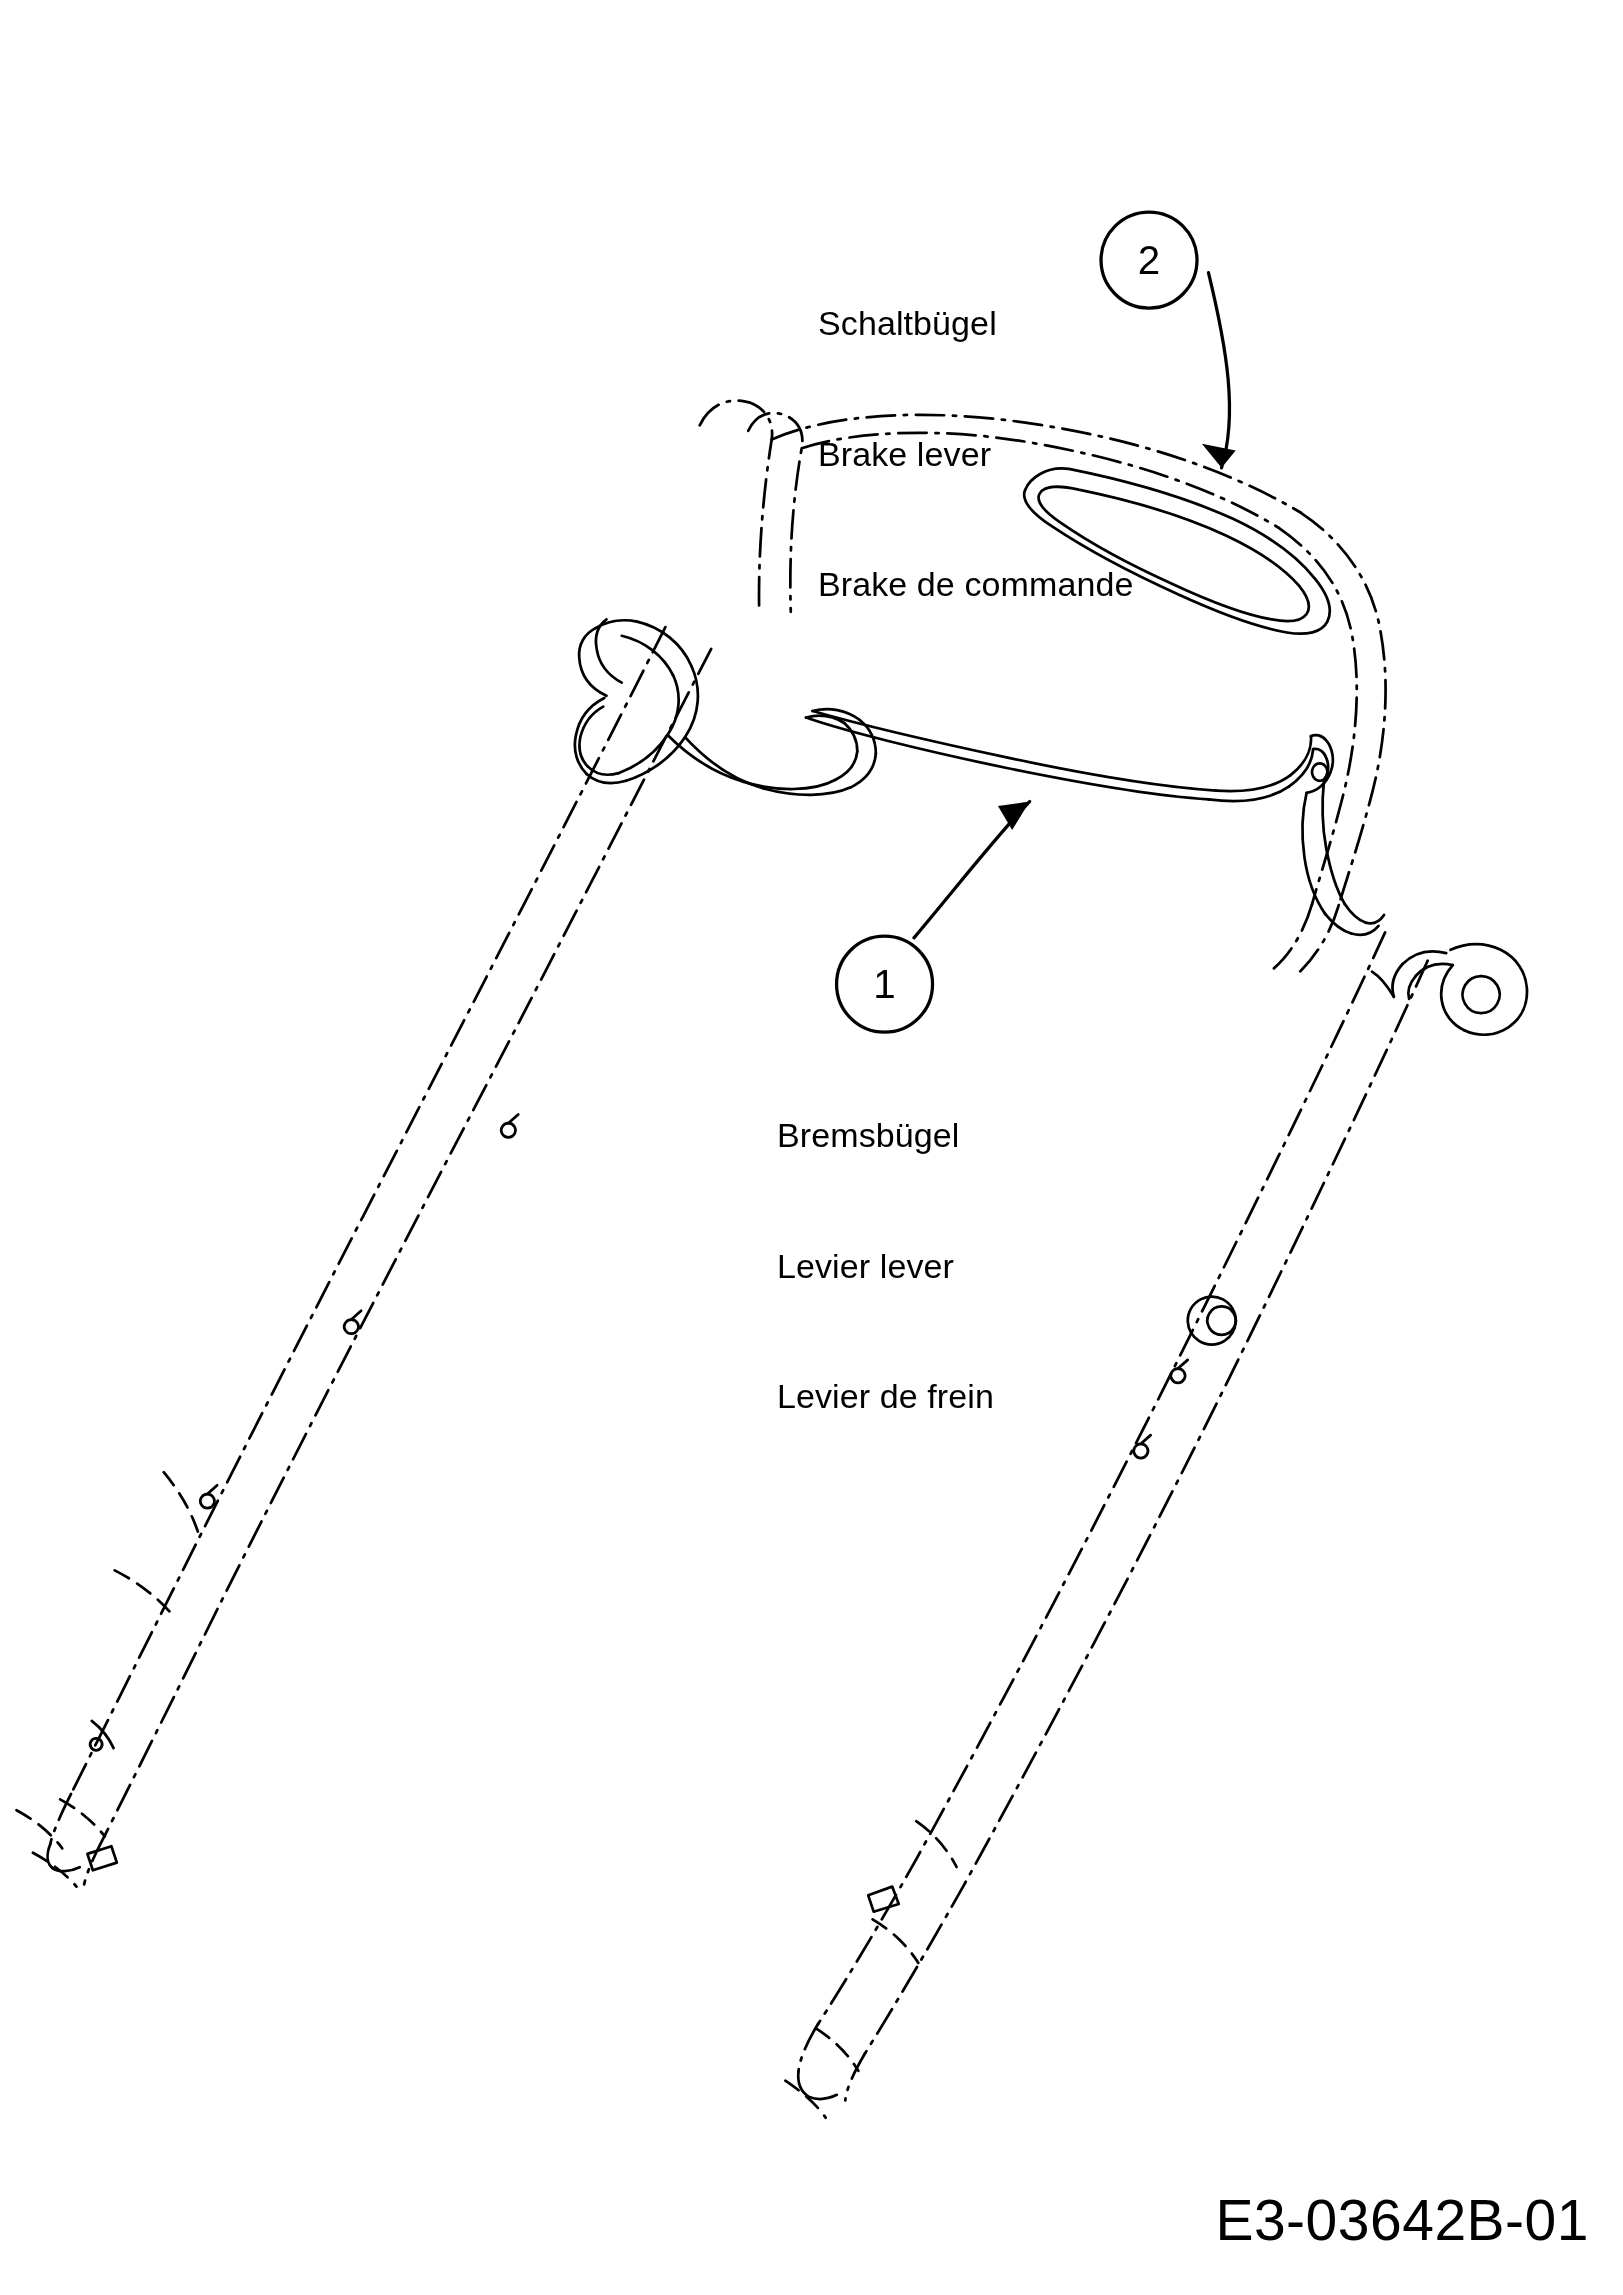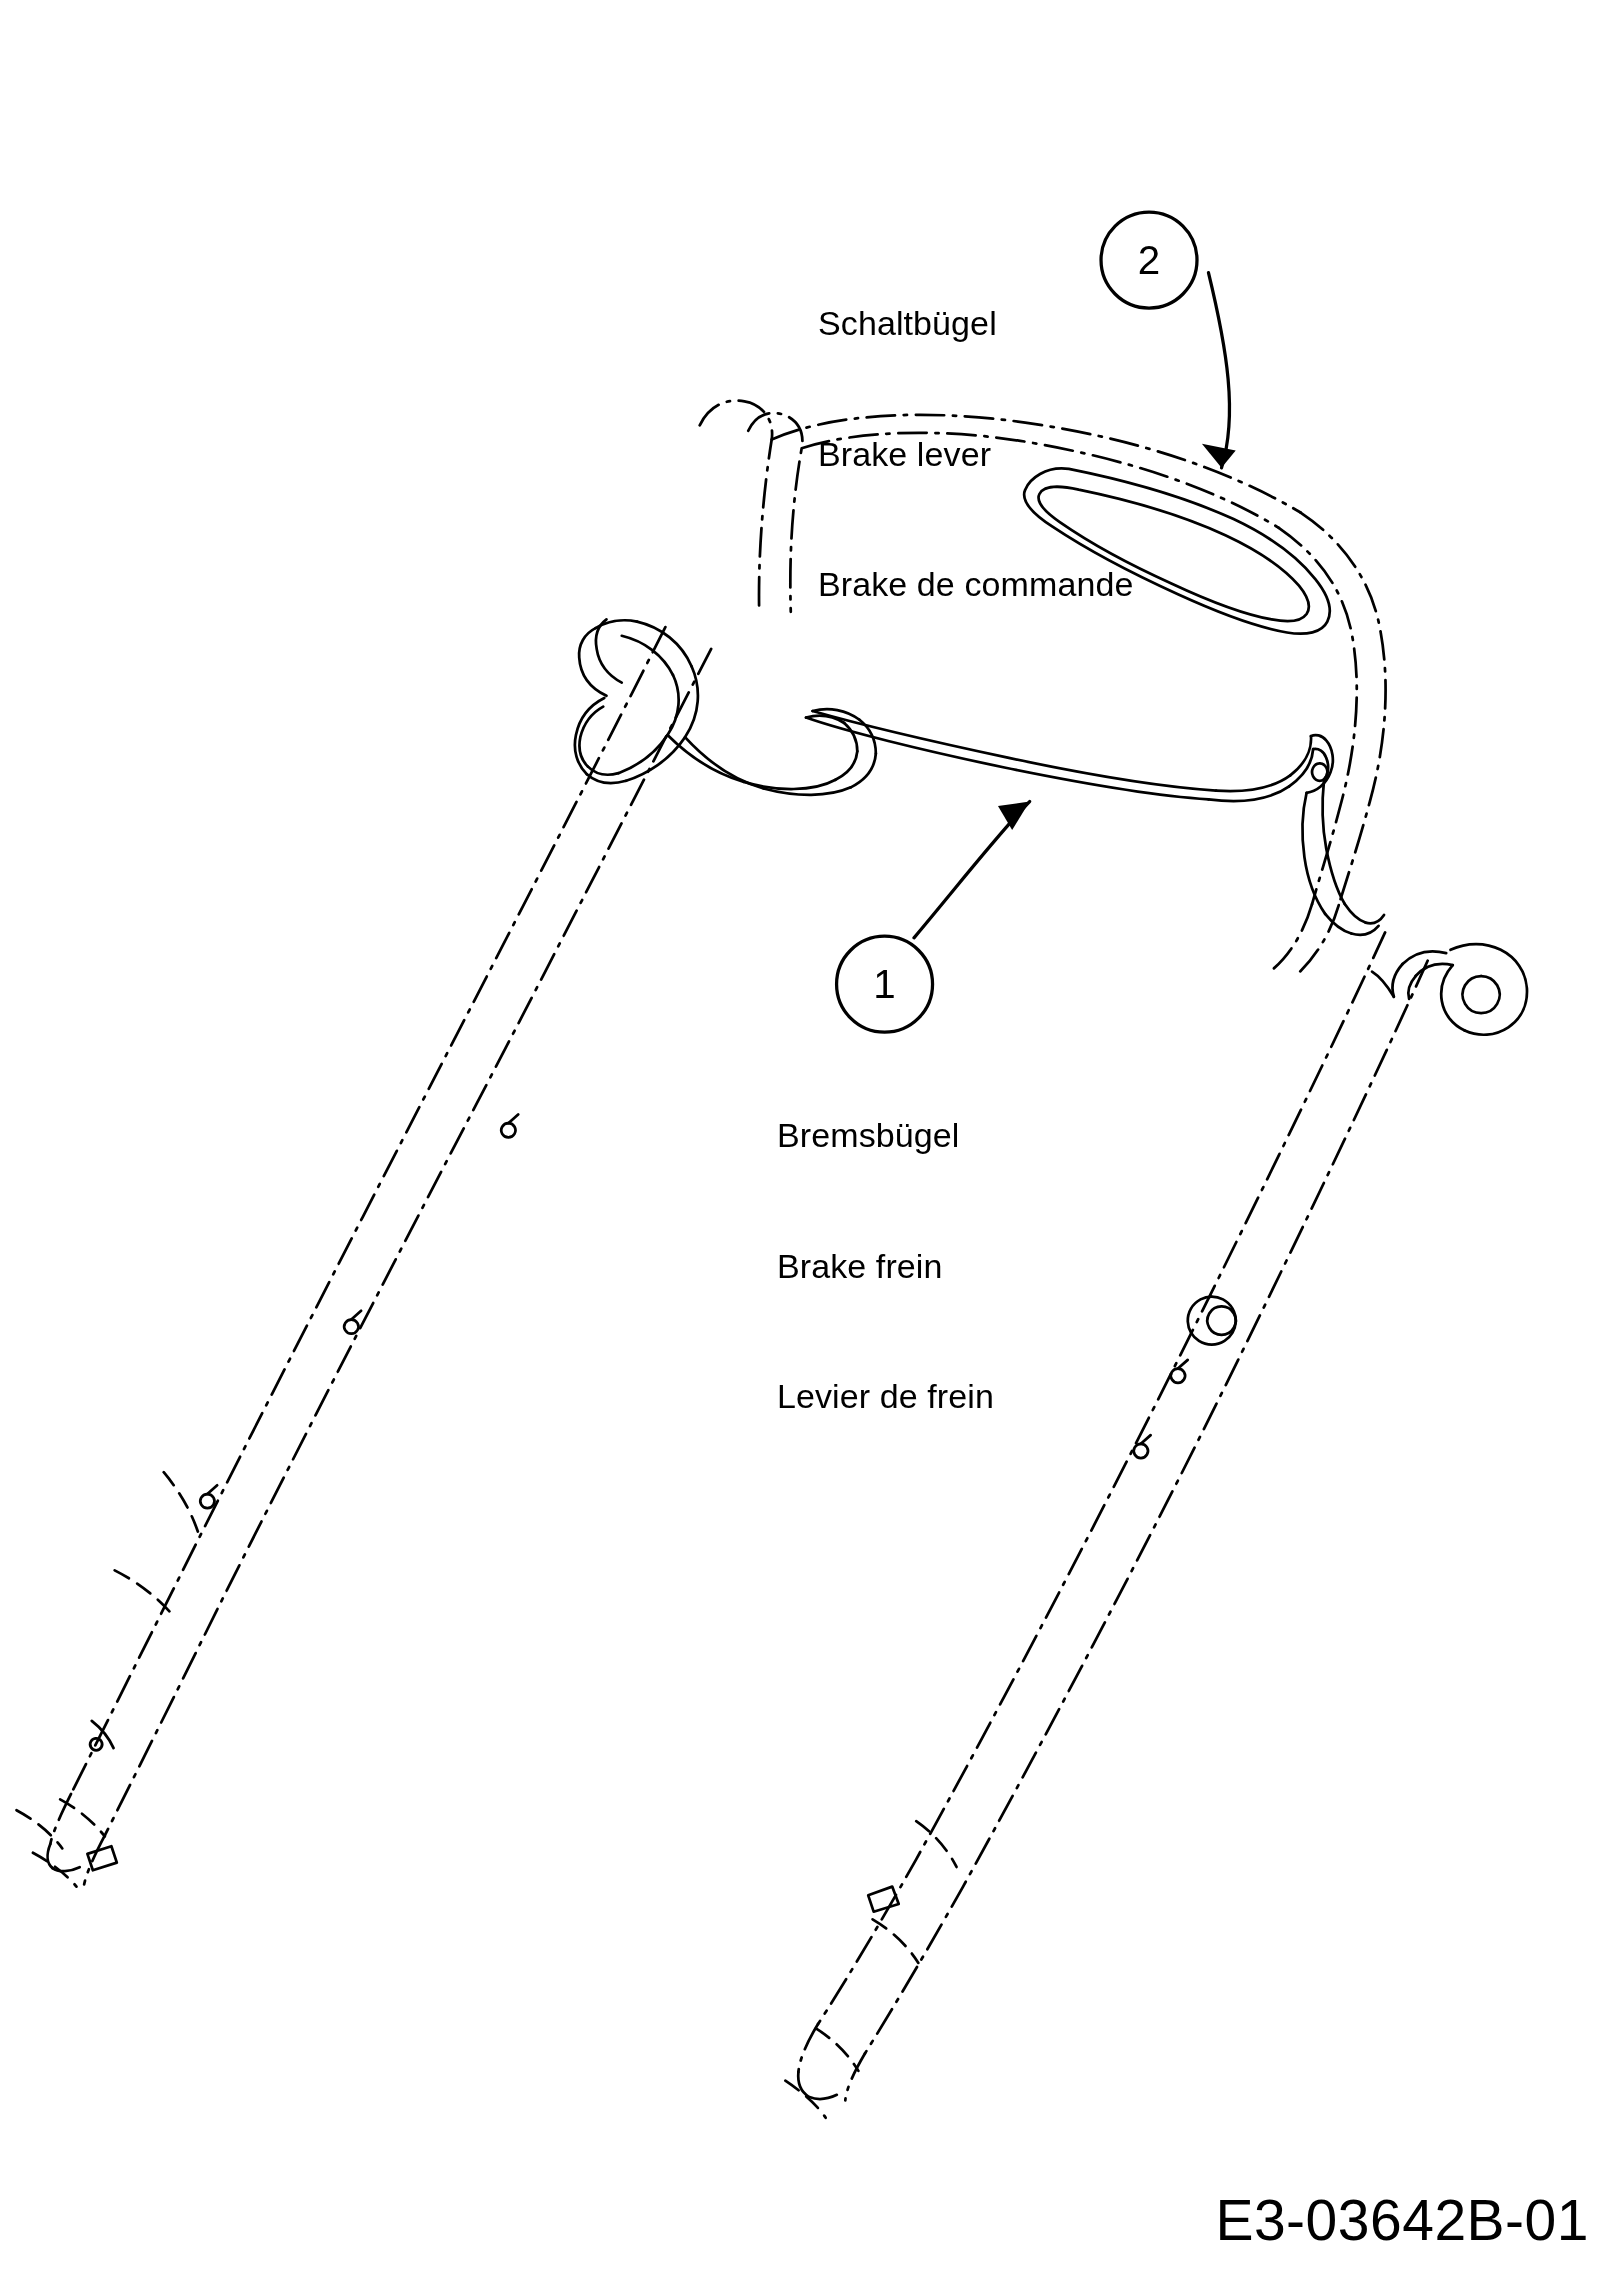--- a/index.html
+++ b/index.html
@@ -228,20 +228,20 @@
   </svg>
 
   <div class="callout-label" id="label-drive">
     <span class="line">Schaltbügel</span>
     <span class="line">Brake lever</span>
     <span class="line">Brake de commande</span>
   </div>
 
   <div class="callout-label" id="label-brake">
     <span class="line">Bremsbügel</span>
-    <span class="line">Brake frein</span>
+    <span class="line">Levier lever</span>
     <span class="line">Levier de frein</span>
   </div>
 
   <div id="drawing-number">E3-03642B-01</div>
 
 </div>
 
 
 </body></html>

